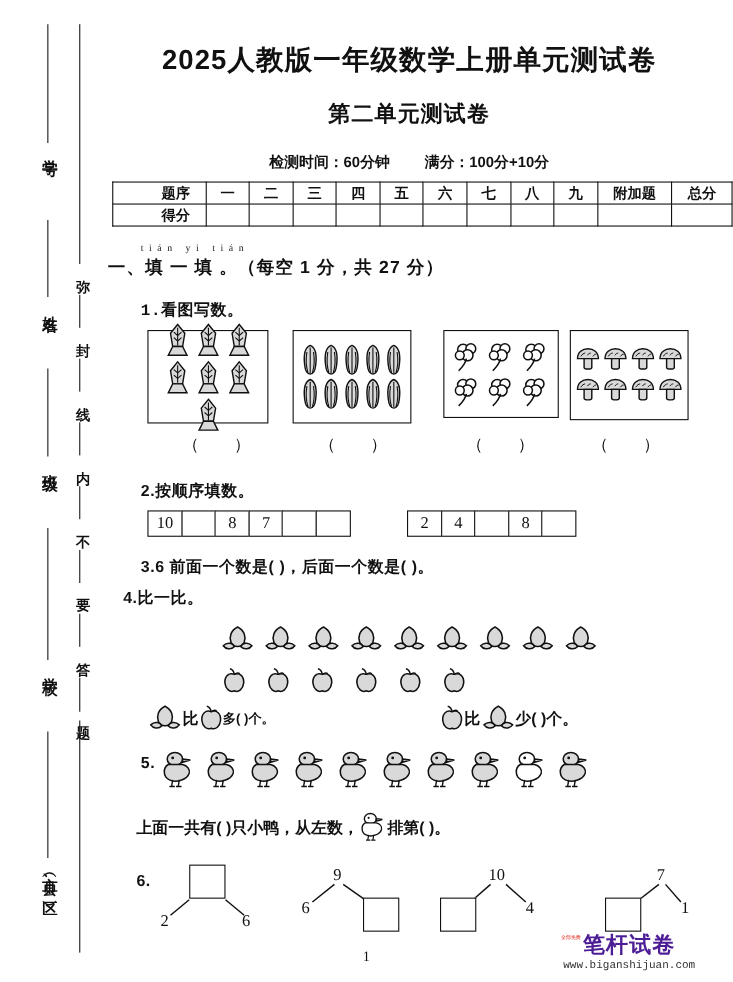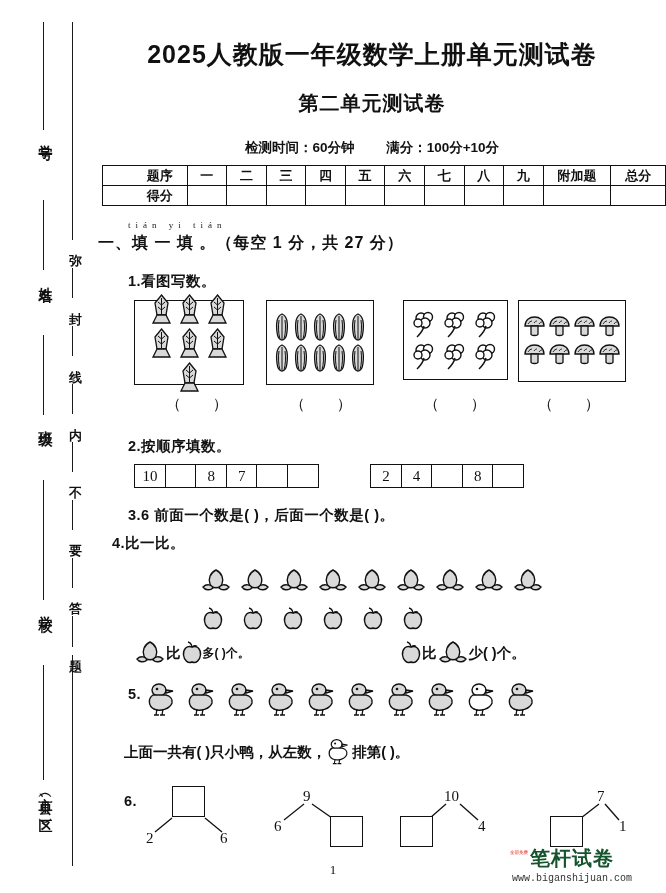--- a/index.html
+++ b/index.html
@@ -112,21 +112,21 @@
   .cell:first-child{margin-left:0;}
 
   
   .bond{position:absolute;width:120px;height:70px;}
   .bond .sq{position:absolute;width:33px;height:31px;border:1.4px solid #111;box-sizing:border-box;background:#fff;}
   .bond .nm{position:absolute;font-family:"Liberation Serif",serif;font-size:15px;}
   .bond svg{position:absolute;left:0;top:0;overflow:visible;}
 
   
   .wm{position:absolute;left:512px;top:845px;text-align:center;}
-  .wm-cn{font-family:"Liberation Sans", sans-serif;font-weight:bold;font-size:20px;color:#14532d;letter-spacing:1px;}
+  .wm-cn{font-family:"Liberation Sans", sans-serif;font-weight:bold;font-size:20px;color:#4c1d95;letter-spacing:1px;}
   .wm-url{font-family:"Liberation Mono", monospace;font-size:10px;color:#333;margin-top:1px;}
   .wm-badge{position:absolute;left:-2px;top:6px;font-size:4.5px;color:#e2231a;font-family:"Liberation Sans",sans-serif;line-height:1.1;text-align:left;}
 
   .pageno{position:absolute;left:0;top:862px;width:666px;text-align:center;font-size:13px;font-family:"Liberation Serif",serif;}
 
   svg.icon{display:block;}
 </style>
 </head>
 <body>
 
@@ -200,21 +200,21 @@
       <td class="num"></td>
       <td class="extra"></td>
       <td class="total"></td>
     </tr>
   </tbody>
     </table>
 
   <div class="pinyin">tián  yi  tián</div>
   <div class="sec-head">一、填 一 填 。（每空 1 分，共 27 分）</div>
 
-  <div class="q" style="left:128px;top:272px;">1.看图写数。</div>
+  <div class="q" style="left:128px;top:272px;font-family:Liberation Mono, monospace;">1.看图写数。</div>
 
   <div class="picbox" style="left:134px;top:300px;width:110px;height:85px;">
     <div class="picgrid">
       <svg class="icon" width="25" height="32" viewBox="0 0 25 32">
           <g fill="#d9d9d9" stroke="#111" stroke-width="1.3">
             <path d="M12.5 2 L19 10 L17 22 L8 22 L6 10 Z"></path>
             <path d="M8 22 L4 30 L21 30 L17 22 Z"></path>
           </g>
           <g stroke="#111" stroke-width="1" fill="none">
             <path d="M12.5 5 L12.5 21"></path>

